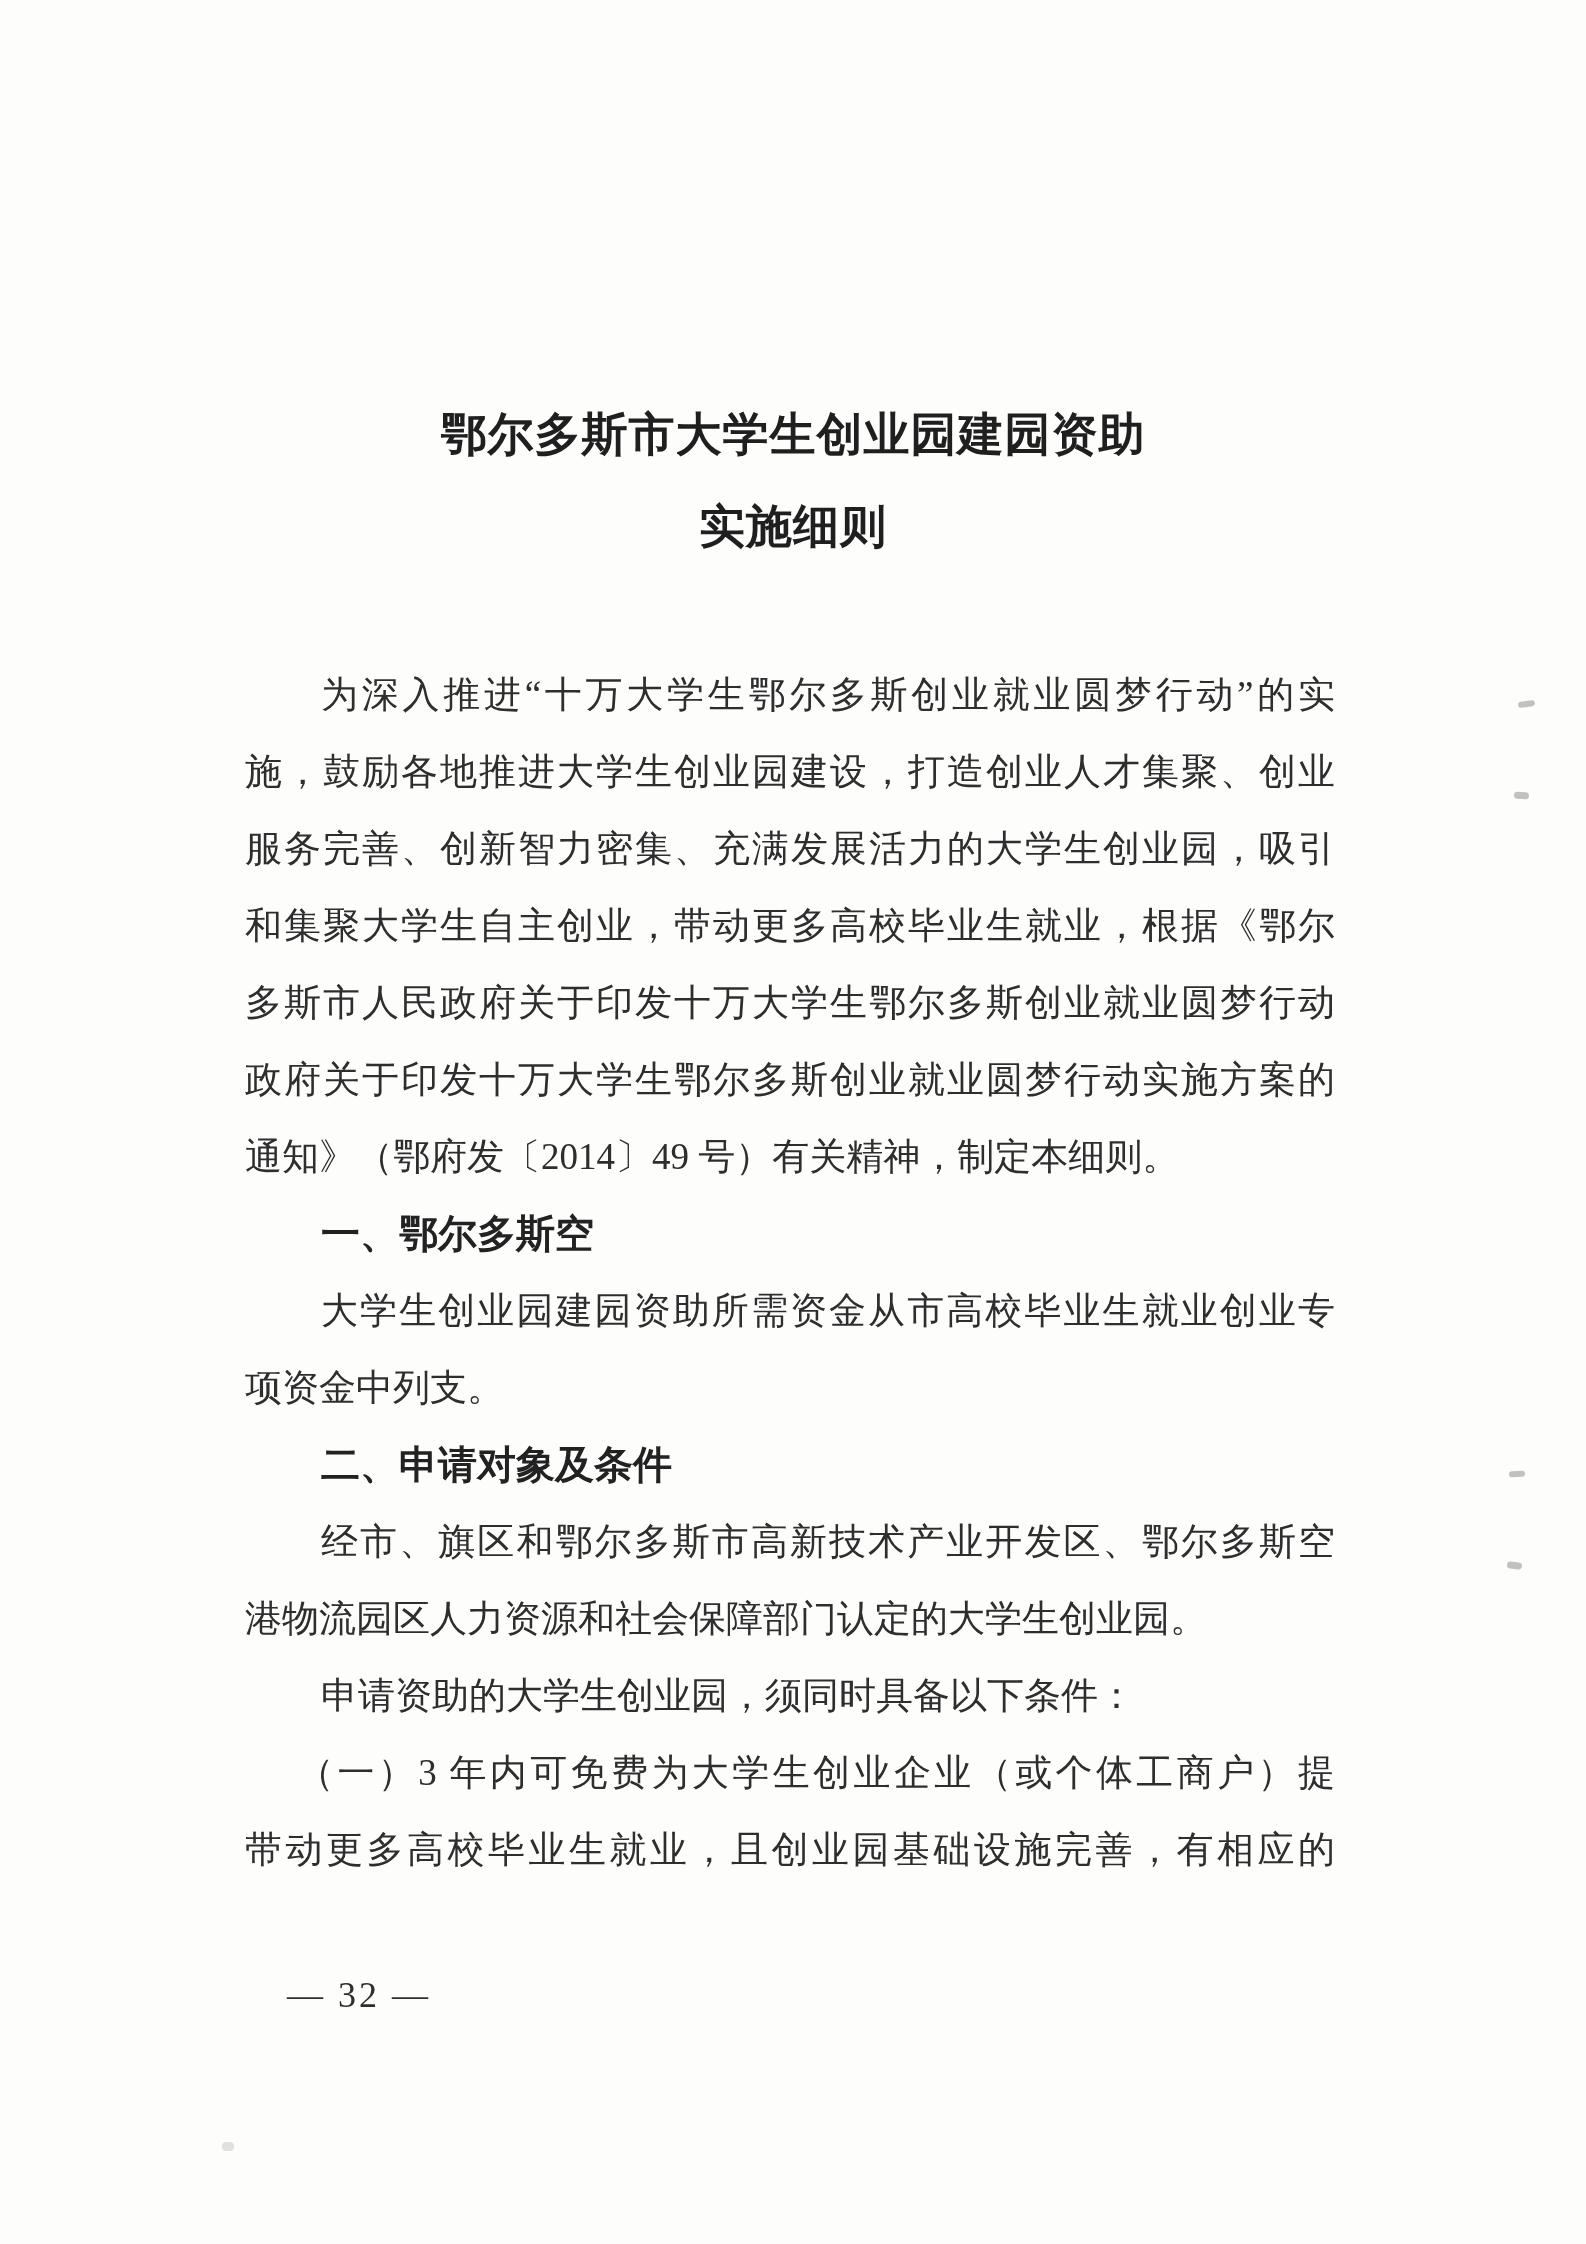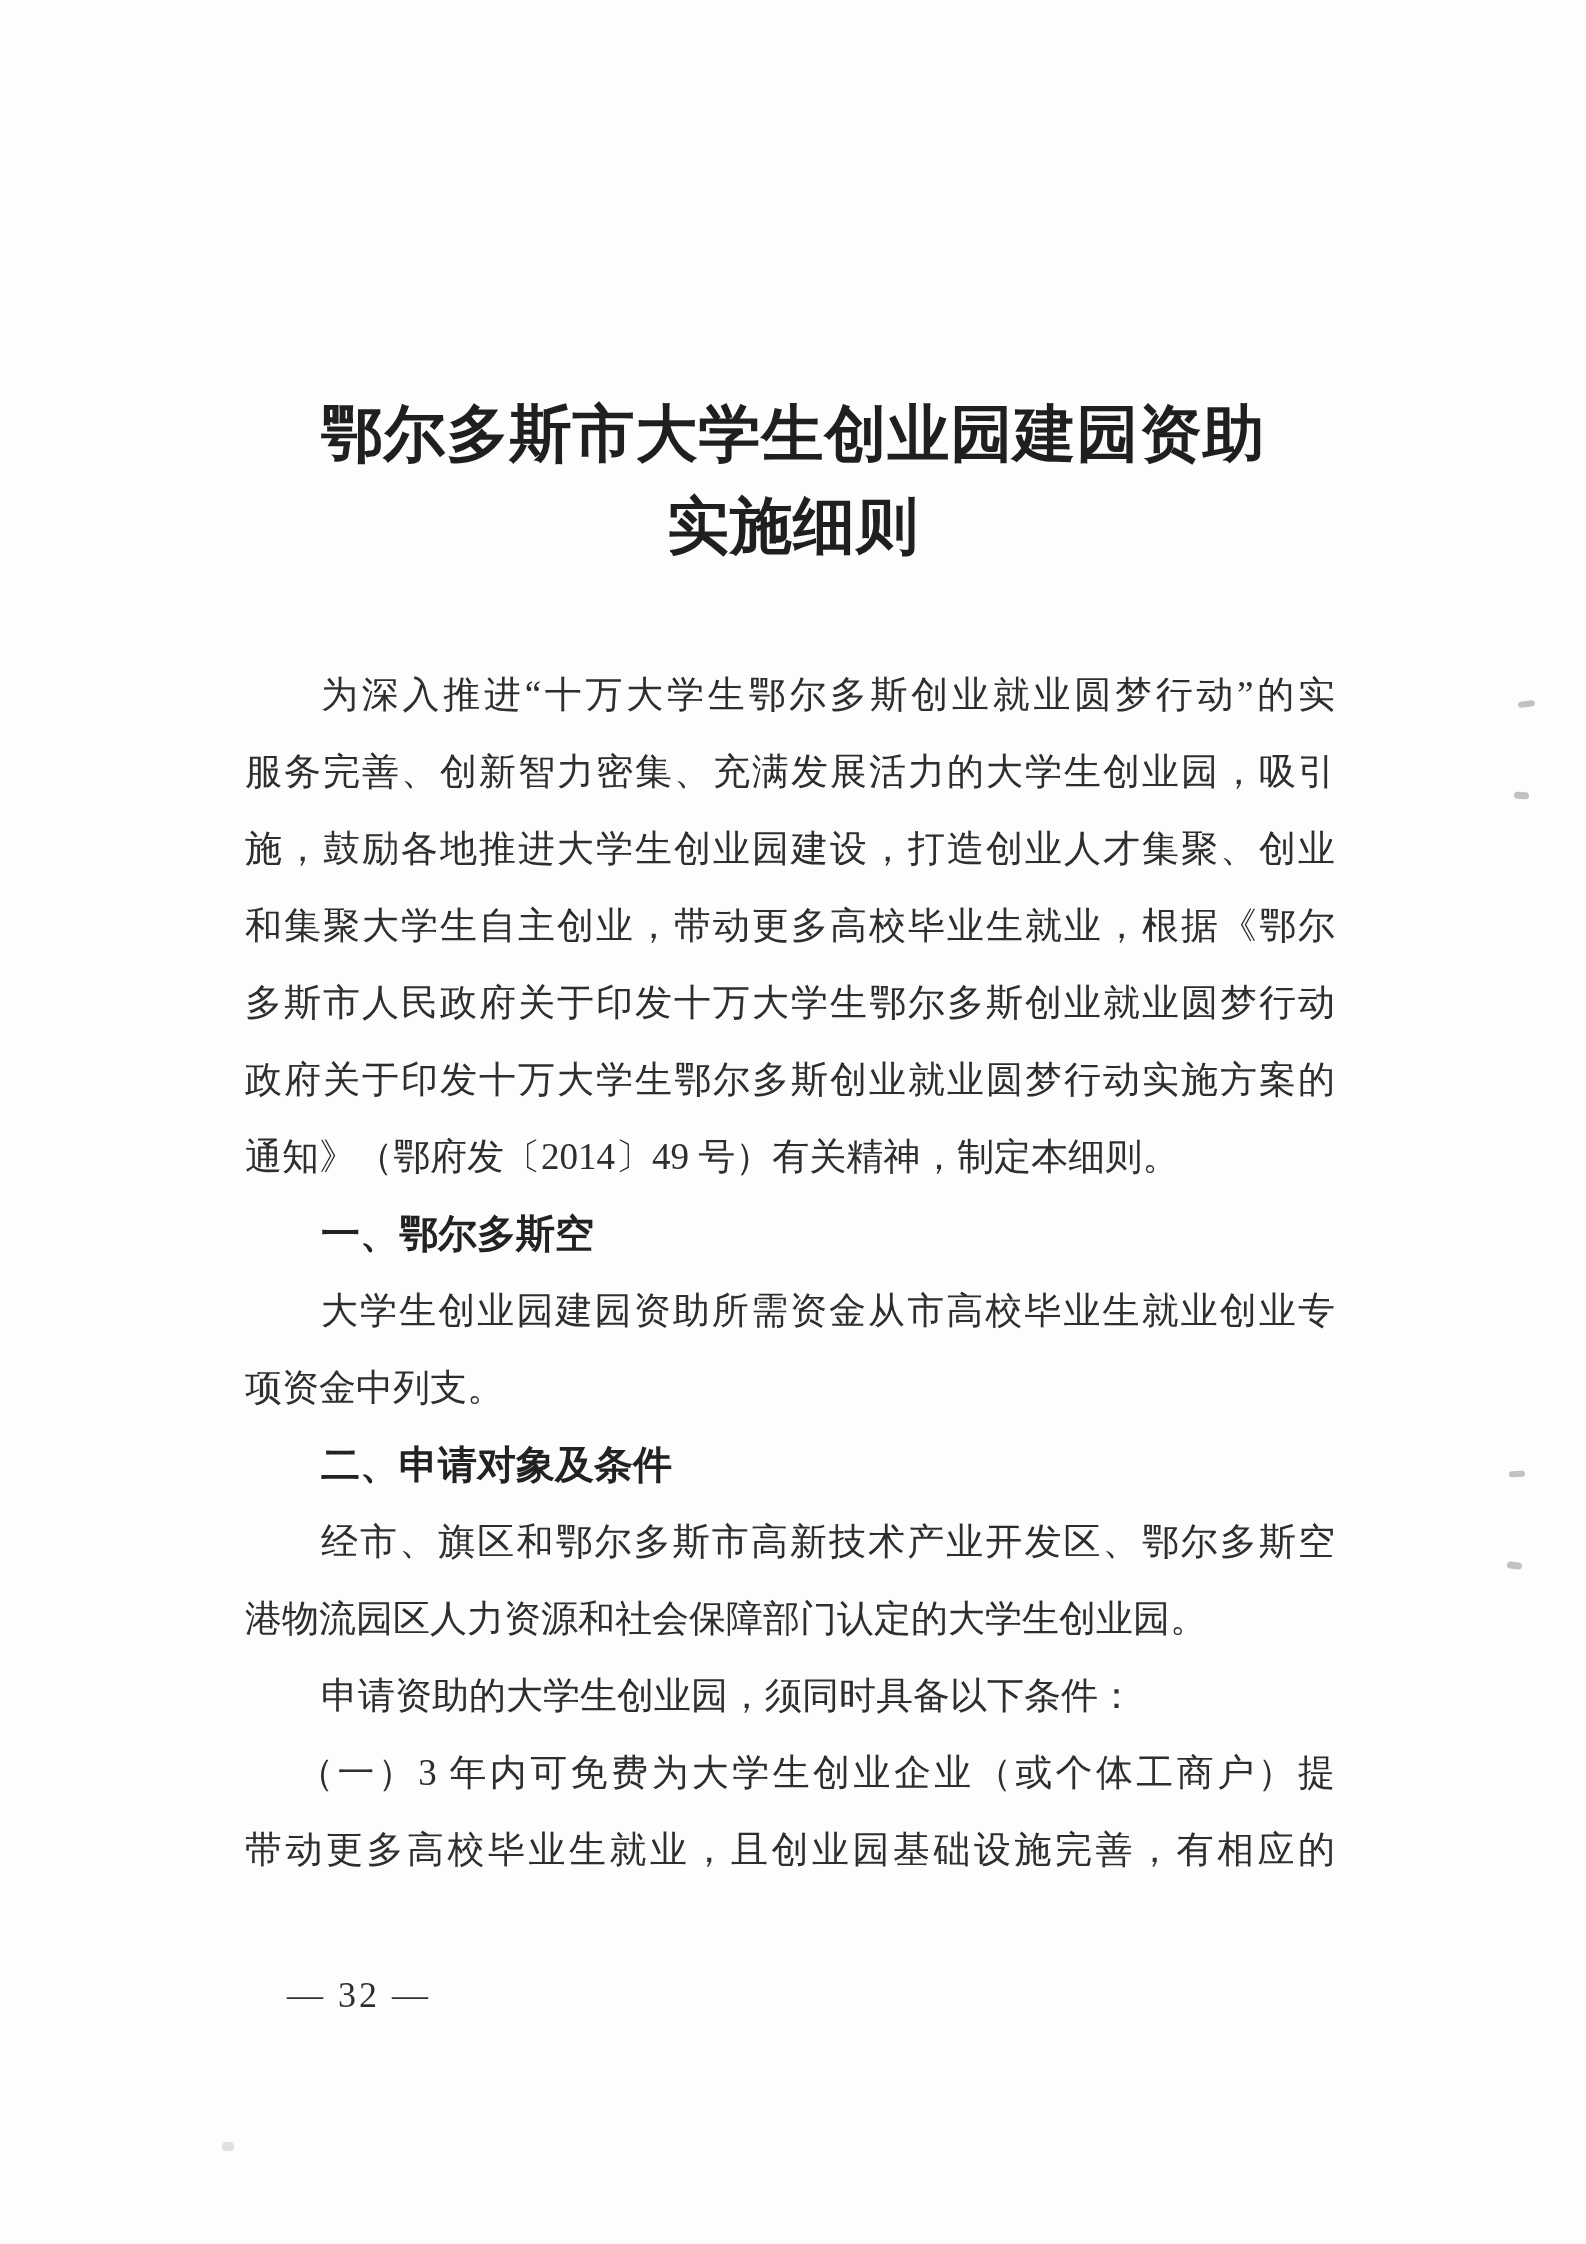--- a/index.html
+++ b/index.html
@@ -17,21 +17,21 @@
     top: 388px;
     width: 100%;
     text-align: center;
     color: #1f1f1f;
   }
   .title-line {
     height: 92px;
     line-height: 92px;
     font-family: "Liberation Sans", sans-serif;
     font-weight: 700;
-    font-size: 62px;
+    font-size: 46px;
     letter-spacing: 1px;
   }
   .body-text {
     position: absolute;
     left: 245px;
     top: 656px;
     width: 1090px;
     font-size: 37px;
     color: #2e2e2e;
   }
@@ -77,22 +77,22 @@
 
 <div class="page">
 
   <div class="title-block">
     <div class="title-line">鄂尔多斯市大学生创业园建园资助</div>
     <div class="title-line">实施细则</div>
   </div>
 
   <div class="body-text">
     <div class="line indent justify">为深入推进“十万大学生鄂尔多斯创业就业圆梦行动”的实</div>
+    <div class="line justify">施，鼓励各地推进大学生创业园建设，打造创业人才集聚、创业</div>
     <div class="line justify">服务完善、创新智力密集、充满发展活力的大学生创业园，吸引</div>
-    <div class="line justify">施，鼓励各地推进大学生创业园建设，打造创业人才集聚、创业</div>
     <div class="line justify">和集聚大学生自主创业，带动更多高校毕业生就业，根据《鄂尔</div>
     <div class="line justify">多斯市人民政府关于印发十万大学生鄂尔多斯创业就业圆梦行动</div>
     <div class="line justify">政府关于印发十万大学生鄂尔多斯创业就业圆梦行动实施方案的</div>
     <div class="line">通知》（鄂府发〔2014〕49 号）有关精神，制定本细则。</div>
     <div class="line heading indent">一、鄂尔多斯空</div>
     <div class="line indent justify">大学生创业园建园资助所需资金从市高校毕业生就业创业专</div>
     <div class="line">项资金中列支。</div>
     <div class="line heading indent">二、申请对象及条件</div>
     <div class="line indent justify">经市、旗区和鄂尔多斯市高新技术产业开发区、鄂尔多斯空</div>
     <div class="line">港物流园区人力资源和社会保障部门认定的大学生创业园。</div>

